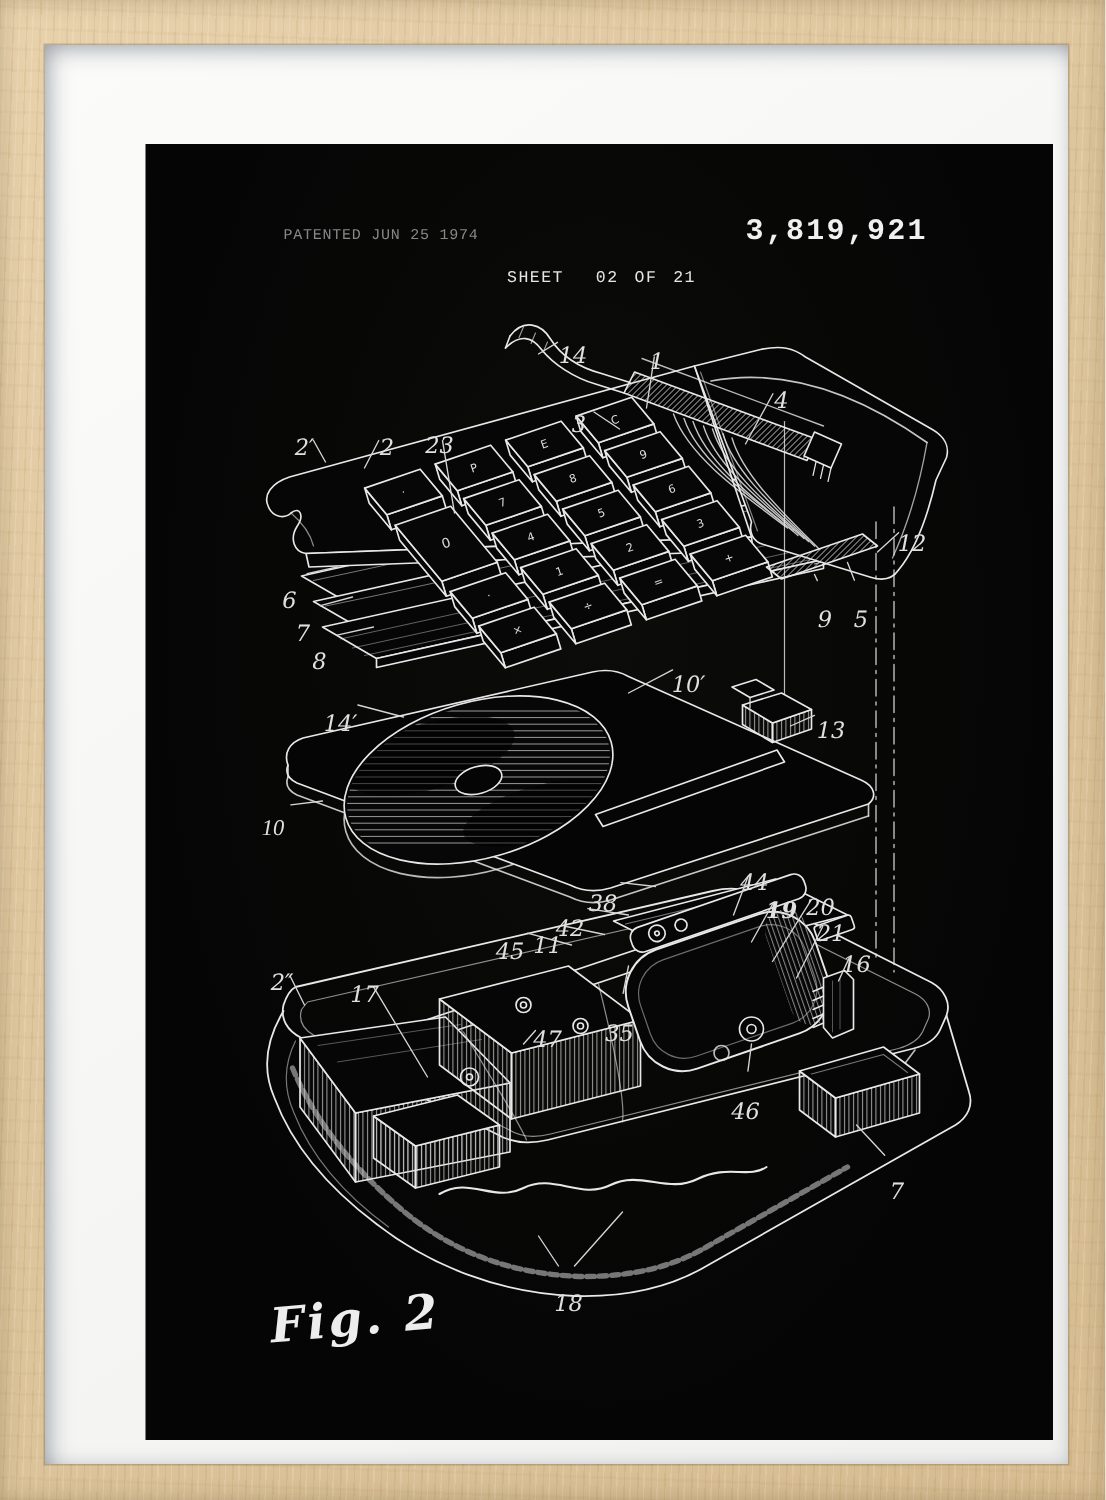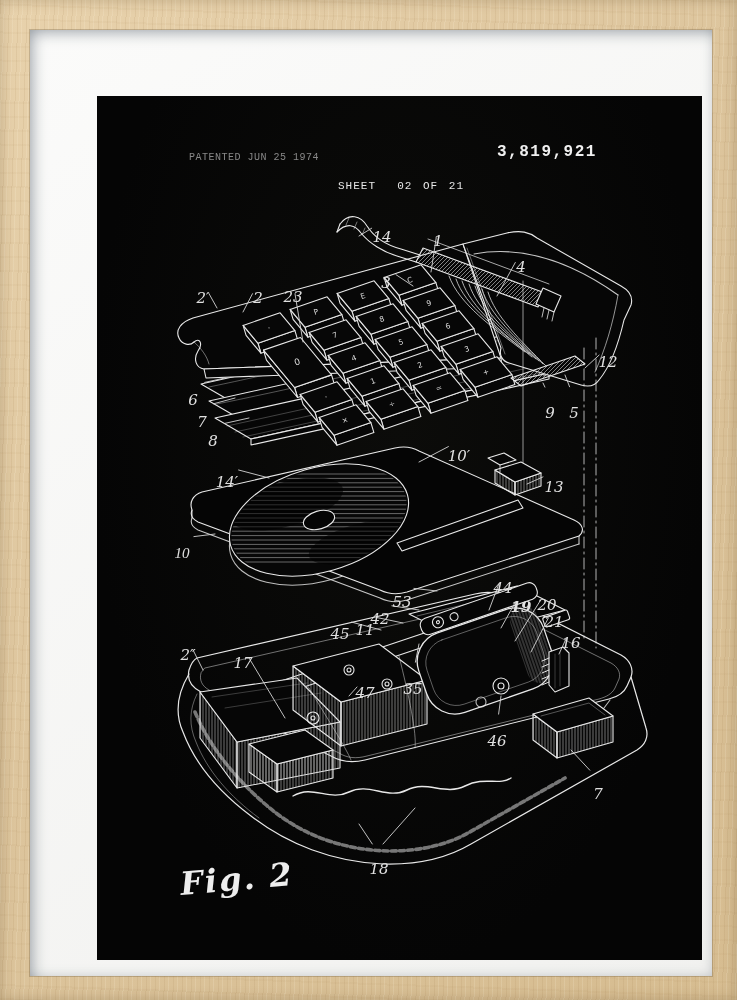--- a/index.html
+++ b/index.html
@@ -24,21 +24,21 @@
       0 0 0 1px rgba(120,100,70,.35);
   }
   .print{
     position:absolute;left:67px;top:66px;width:605px;height:864px;
     background:radial-gradient(ellipse at 50% 38%, #0c0c0a 0%, #050505 72%);
     color:#e8e8e8;
   }
   .print svg{position:absolute;left:0;top:0;}
   .hdr{position:absolute;white-space:pre;font-family:"Liberation Mono","DejaVu Sans Mono",monospace;}
   .pat-date{left:92px;top:56px;font-size:10px;letter-spacing:.5px;color:#b9b9b9;opacity:.72;filter:blur(.3px);}
-  .pat-num{left:400px;top:47px;font-size:16px;letter-spacing:1.5px;color:#f0f0f0;font-weight:bold;text-align:center;}
+  .pat-num{left:400px;top:47px;font-size:20px;letter-spacing:1.5px;color:#f0f0f0;font-weight:bold;text-align:center;}
   .sheet{left:241px;top:84px;font-size:11px;letter-spacing:1px;word-spacing:3px;color:#e6e6e6;}
   .labels{position:absolute;left:0;top:15px;width:605px;height:928px;pointer-events:none;}
   .plabel{
     position:absolute;transform:translate(-50%,-50%);
     font:italic 15px "DejaVu Serif",serif;color:#e0e0e0;white-space:nowrap;
   }
   .fig-caption{
     position:absolute;left:83px;top:764px;
     font:italic bold 32px "DejaVu Serif",serif;color:#ededed;
     transform:rotate(-5deg);letter-spacing:2px;
@@ -367,21 +367,21 @@
           <span class="plabel" style="left: 511px; top: 251px;">12</span>
           <span class="plabel" style="left: 96px; top: 289px;">6</span>
           <span class="plabel" style="left: 105px; top: 311px;">7</span>
           <span class="plabel" style="left: 116px; top: 330px;">8</span>
           <span class="plabel" style="left: 453px; top: 302px;">9</span>
           <span class="plabel" style="left: 477px; top: 302px;">5</span>
           <span class="plabel" style="left: 362px; top: 345px;">10′</span>
           <span class="plabel" style="left: 130px; top: 371px;">14′</span>
           <span class="plabel" style="left: 457px; top: 376px;">13</span>
           <span class="plabel" style="left: 85px; top: 442px; font-family: Liberation Serif, serif;">10</span>
-          <span class="plabel" style="left: 305px; top: 491px;">53</span>
+          <span class="plabel" style="left: 305px; top: 491px;">38</span>
           <span class="plabel" style="left: 406px; top: 477px;">44</span>
           <span class="plabel" style="left: 424px; top: 496px; font-weight: bold;">19</span>
           <span class="plabel" style="left: 450px; top: 494px;">20</span>
           <span class="plabel" style="left: 283px; top: 508px;">42</span>
           <span class="plabel" style="left: 268px; top: 519px;">11</span>
           <span class="plabel" style="left: 243px; top: 523px;">45</span>
           <span class="plabel" style="left: 457px; top: 511px;">21</span>
           <span class="plabel" style="left: 474px; top: 532px;">16</span>
           <span class="plabel" style="left: 91px; top: 544px;">2″</span>
           <span class="plabel" style="left: 146px; top: 552px;">17</span>

